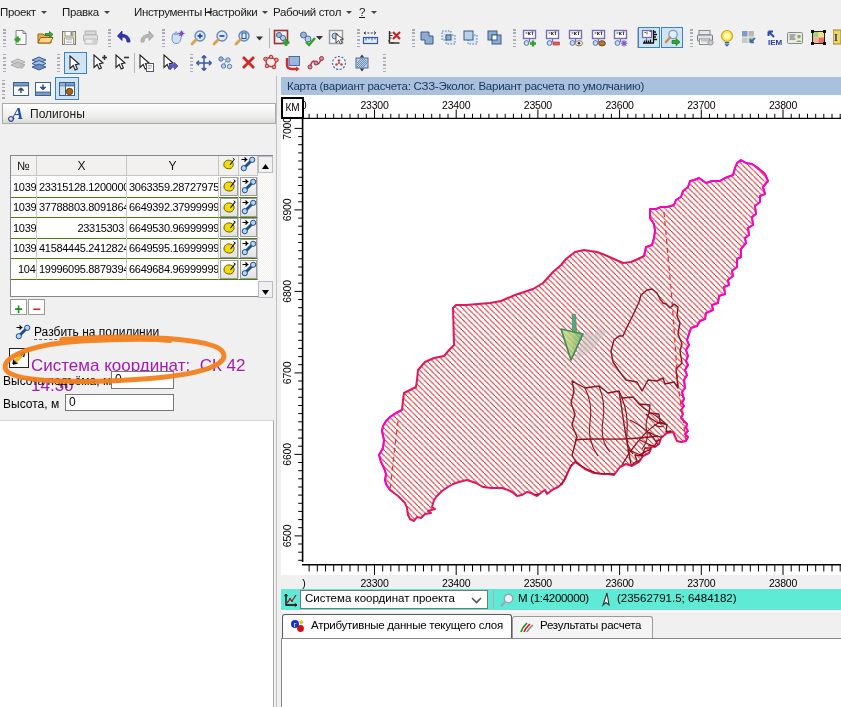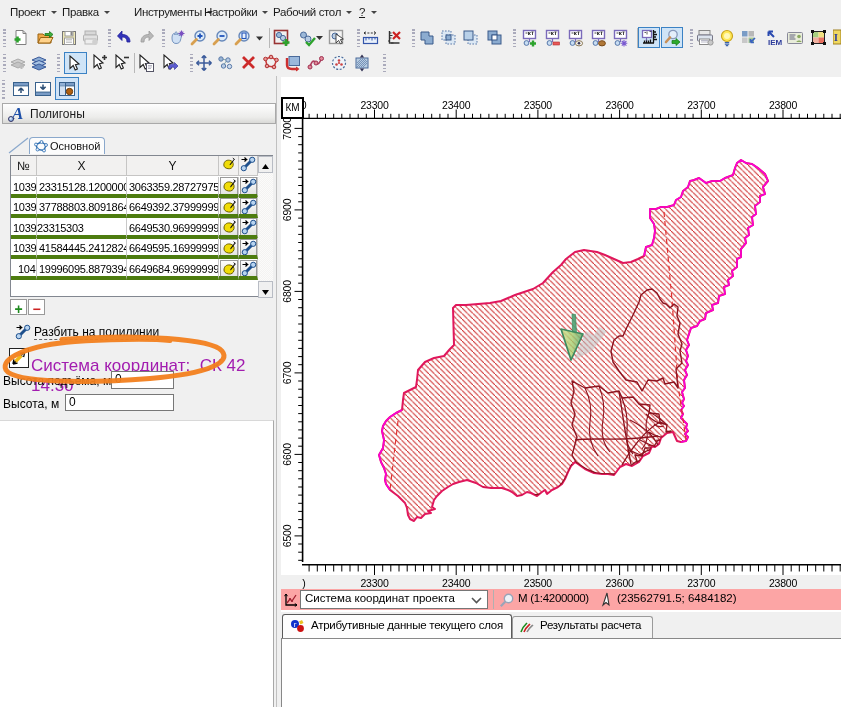--- a/index.html
+++ b/index.html
@@ -12,36 +12,36 @@
 #tb2{position:absolute;left:0;top:50px;width:841px;height:26px;background:#f0f0f0}
 .grip{position:absolute;width:3px;background-image:repeating-linear-gradient(to bottom,#aab 0,#aab 1.5px,#f0f0f0 1.5px,#f0f0f0 3.4px)}
 .vsep{position:absolute;width:1px;background:#b8b8b8}
 #leftpanel{position:absolute;left:0;top:76px;width:277px;height:631px;background:#f0f0f0;border-right:1px solid #c0c0c0}
 #lpwhite{position:absolute;left:0px;top:344px;width:274px;height:287px;background:#fff;border-top:1px solid #d8d8d8;border-right:1px solid #a8a8a8}
 #lphead{position:absolute;left:2px;top:27px;width:274px;height:21px;background:linear-gradient(#fefefe,#ececea 70%,#d9d9d7);border:1px solid #a9a9a9;font-size:12px;color:#1a1a1a}
 #lptabs{position:absolute;left:2px;top:48px;width:274px;height:29px}
 .tab1{position:absolute;left:27px;top:13px;width:76px;height:17px;background:#fcfcfc;border:1px solid #8aa8cc;border-bottom:none;border-radius:4px 4px 0 0;font-size:11px;color:#111}
 #ptable{position:absolute;left:10px;top:79px;width:263px;height:142px;background:#fff;border:1px solid #828790}
 .hcell{position:absolute;top:0;height:20px;background:#f2f1f0;border-right:1px solid #c6c5c4;border-bottom:1px solid #c6c5c4;font-size:12px;color:#111;text-align:center;line-height:20px}
-.cell{position:absolute;height:21px;border-right:1px solid #c9c9c9;border-bottom:4px solid #4d7c0f;font-size:11px;color:#000;line-height:20px;white-space:nowrap;overflow:hidden;letter-spacing:-0.3px}
+.cell{position:absolute;height:21px;border-right:1px solid #c9c9c9;border-bottom:1px solid #4d7c0f;font-size:11px;color:#000;line-height:20px;white-space:nowrap;overflow:hidden;letter-spacing:-0.3px}
 .cbtn{position:absolute;width:18px;height:19px;background:linear-gradient(#fefefe,#e2e2e0);border:1px solid #9a9a9a}
 .sbtn{position:absolute;left:247px;width:15px;height:17px;background:#f0f0f0;border:1px solid #b8bcc4;text-align:center}
 input,.inp{position:absolute;background:#fff;border:1px solid #777;font-size:12px;font-family:"Liberation Sans",sans-serif;padding-left:3px}
 #mappanel{position:absolute;left:281px;top:77px;width:560px;height:630px;background:#fff}
 #maptitle{position:absolute;left:0;top:0;width:560px;height:18px;background:#a9c1dc;color:#17335c;font-size:11.5px;line-height:18px;padding-left:6px;letter-spacing:-0.25px}
 #kmbox{position:absolute;left:0;top:20px;width:23px;height:22px;background:#fff;border:2px solid #000;color:#000;font-size:10px;text-align:center;line-height:18px}
 .rultxt{font-size:10.5px;fill:#000;font-family:"Liberation Sans",sans-serif;letter-spacing:-0.2px}
-#statusbar{position:absolute;left:0;top:512px;width:560px;height:21px;background:#fca5a5;font-size:11.5px;color:#000}
+#statusbar{position:absolute;left:0;top:512px;width:560px;height:21px;background:#5eead4;font-size:11.5px;color:#000}
 #btabs{position:absolute;left:0;top:535px;width:560px;height:26px;background:#f0f0f0;font-size:11.5px;letter-spacing:-0.25px}
 #bcontent{position:absolute;left:0;top:561px;width:560px;height:69px;background:#fff;border-top:1px solid #888;border-left:1px solid #888}
 </style></head>
 <body>
 
 <div id="menubar">
- <span class="mi" style="left:10px">Проект<span class="dn"></span></span>
+ <span class="mi" style="left:0">Проект<span class="dn"></span></span>
  <span class="mi" style="left:62px">Правка<span class="dn"></span></span>
  <span class="mi" style="left:134px">Инструменты<span class="dn"></span></span>
  <span class="mi" style="left:204px">Настройки<span class="dn"></span></span>
  <span class="mi" style="left:273px">Рабочий стол<span class="dn"></span></span>
  <span class="mi" style="left:359px;text-decoration:underline">?</span>
     <span class="mi" style="left:366px"><span class="dn"></span></span>
 </div>
 
 <div id="tb1">
     <div class="grip" style="left:3px;top:3px;height:18px"></div>
@@ -348,37 +348,20 @@
       <rect x="1.5" y="2.5" width="15" height="3.4" fill="#7a9cc6" stroke="#38618c"></rect>
       <rect x="1.5" y="2.5" width="6" height="13" fill="#a8c4e4" stroke="#38618c" fill-opacity="0.5"></rect>
       <circle cx="11.5" cy="11.5" r="3.2" fill="#b06010" stroke="#6b3a08"></circle>
     </svg>
 
  <div id="lpwhite"></div>
  <div id="lphead">
       <span style="position:absolute;left:9px;top:0px;font-family:'Liberation Serif',serif;font-style:italic;font-weight:bold;font-size:17px;color:#1d4fa8">A</span>
       <span style="position:absolute;left:5px;top:12px;width:6px;height:6px;border-radius:50%;background:radial-gradient(circle at 35% 35%,#e8f2fc,#5588cc);border:0.5px solid #336"></span>
       <span style="position:absolute;left:27px;top:3px">Полигоны</span>
-    </div>
- <div id="lptabs">
-      <svg style="position:absolute;left:6px;top:13px" width="22" height="17" viewBox="0 0 22 17">
-        <path d="M0,16.5L21,16.5L21,0" fill="none" stroke="#8aa8cc" stroke-width="0"></path>
-        <path d="M1,16L20,1" stroke="#8aa8cc" stroke-width="1.2"></path>
-      </svg>
-      <div class="tab1">
-        <svg style="position:absolute;left:3px;top:2px" width="16" height="13" viewBox="0 0 16 13">
-          <path d="M3,4.5L8.5,2L13,5L11,10.5L4.5,9.5Z" fill="none" stroke="#2b6cb0" stroke-width="1.4"></path>
-          <circle cx="3" cy="4.5" r="1.5" fill="#e8f0fa" stroke="#2b6cb0" stroke-width="0.8"></circle>
-          <circle cx="8.5" cy="2" r="1.5" fill="#e8f0fa" stroke="#2b6cb0" stroke-width="0.8"></circle>
-          <circle cx="13" cy="5" r="1.5" fill="#e8f0fa" stroke="#2b6cb0" stroke-width="0.8"></circle>
-          <circle cx="11" cy="10.5" r="1.5" fill="#e8f0fa" stroke="#2b6cb0" stroke-width="0.8"></circle>
-          <circle cx="4.5" cy="9.5" r="1.5" fill="#e8f0fa" stroke="#2b6cb0" stroke-width="0.8"></circle>
-        </svg>
-        <span style="position:absolute;left:20px;top:1.5px">Основной</span>
-      </div>
     </div>
  <div id="ptable">
       <div class="hcell" style="left:0px;width:26px">№</div>
       <div class="hcell" style="left:26px;width:90px">X</div>
       <div class="hcell" style="left:116px;width:92px">Y</div>
       <div class="hcell" style="left:208px;width:20px"><svg width="15" height="16" viewBox="0 0 16 16">
           <path d="M3,9c0-3.5 2.5-5.5 6-5c3,0.5 4.5,2.5 4,5.5c-0.5,2.5 -3,4 -5.5,3.5C4.5,12.5 3,11 3,9Z" fill="#f0dc08" stroke="#6b5e00" stroke-width="1"></path>
           <path d="M9.5,8L13,3.6L14.6,2L13.6,4.6L10.4,8.8L9,9.4Z" fill="#111"></path>
           <path d="M12.6,1.6l2,1.8" stroke="#111" stroke-width="1"></path>
         </svg></div>
@@ -418,21 +401,21 @@
       </div>
       <div class="cell" style="left:228px;top:41.2px;width:19px">
         <span class="cbtn" style="left:0.5px;top:0.5px;width:17px"><svg width="16" height="16" viewBox="0 0 16 16">
             <path d="M4,12L12,4" stroke="#1d4f8c" stroke-width="3"></path>
             <circle cx="3.8" cy="12.2" r="2.6" fill="#b8d4f0" stroke="#1d4f8c" stroke-width="1"></circle>
             <circle cx="12.2" cy="3.8" r="2.6" fill="#b8d4f0" stroke="#1d4f8c" stroke-width="1"></circle>
             <path d="M1.5,3.5h5l-2,-2m2,2l-2,2" stroke="#000" stroke-width="1.2" fill="none"></path>
           </svg></span>
       </div>
       <div class="cell" style="left:0px;top:61.8px;width:26px;padding-left:2px">1039</div>
-      <div class="cell" style="left:26px;top:61.8px;width:90px;padding-right:2px">23315303</div>
+      <div class="cell" style="left:26px;top:61.8px;width:90px;text-align:right;padding-right:2px">23315303</div>
       <div class="cell" style="left:116px;top:61.8px;width:92px;padding-left:2px">6649530.96999999</div>
       <div class="cell" style="left:208px;top:61.8px;width:20px">
         <span class="cbtn" style="left:0.5px;top:0.5px"><svg width="16" height="16" viewBox="0 0 16 16">
             <path d="M3,9c0-3.5 2.5-5.5 6-5c3,0.5 4.5,2.5 4,5.5c-0.5,2.5 -3,4 -5.5,3.5C4.5,12.5 3,11 3,9Z" fill="#f0dc08" stroke="#6b5e00" stroke-width="1"></path>
             <path d="M9.5,8L13,3.6L14.6,2L13.6,4.6L10.4,8.8L9,9.4Z" fill="#111"></path>
             <path d="M12.6,1.6l2,1.8" stroke="#111" stroke-width="1"></path>
           </svg></span>
       </div>
       <div class="cell" style="left:228px;top:61.8px;width:19px">
         <span class="cbtn" style="left:0.5px;top:0.5px;width:17px"><svg width="16" height="16" viewBox="0 0 16 16">
@@ -505,20 +488,21 @@
 <div class="inp" style="left:111px;top:295px;width:63px;height:18px">0</div>
 <span style="position:absolute;left:3px;top:321px;font-size:12px;color:#000">Высота, м</span>
 <div class="inp" style="left:65px;top:318px;width:109px;height:17px">0</div>
 <svg style="position:absolute;left:0px;top:256px;pointer-events:none" width="234" height="56" viewBox="0 0 234 56">
       <path d="M62,7.5 C140,1.5 212,7 222,19 C231,30 210,41.5 150,46.5 C88,51.5 14,51 6,38 C-0.5,26.5 28,13 75,9.5 C100,7.6 150,6.2 170,8.5" fill="none" stroke="#f2801e" stroke-width="5" stroke-linecap="round" opacity="0.95"></path>
     </svg>
 
 </div>
 
 <div id="mappanel">
+ <div id="maptitle">Карта (вариант расчета: СЗЗ-Эколог. Вариант расчета по умолчанию)</div>
  <div id="kmbox">КМ</div>
 <svg class="abs" style="left:23px;top:20px" width="537" height="22" viewBox="304 97 537 22">
       <rect x="304" y="97" width="537" height="22" fill="#fff"></rect>
       <path d="M304,118.5H841" stroke="#000" stroke-width="1.6"></path>
       <path d="M309.1,113.8V118.5M317.3,113.8V118.5M325.5,113.8V118.5M333.7,113.8V118.5M341.8,113.8V118.5M350.0,113.8V118.5M358.2,113.8V118.5M366.3,113.8V118.5M374.5,109.5V118.5M382.7,113.8V118.5M390.8,113.8V118.5M399.0,113.8V118.5M407.2,113.8V118.5M415.4,113.8V118.5M423.5,113.8V118.5M431.7,113.8V118.5M439.9,113.8V118.5M448.0,113.8V118.5M456.2,109.5V118.5M464.4,113.8V118.5M472.5,113.8V118.5M480.7,113.8V118.5M488.9,113.8V118.5M497.1,113.8V118.5M505.2,113.8V118.5M513.4,113.8V118.5M521.6,113.8V118.5M529.7,113.8V118.5M537.9,109.5V118.5M546.1,113.8V118.5M554.2,113.8V118.5M562.4,113.8V118.5M570.6,113.8V118.5M578.8,113.8V118.5M586.9,113.8V118.5M595.1,113.8V118.5M603.3,113.8V118.5M611.4,113.8V118.5M619.6,109.5V118.5M627.8,113.8V118.5M635.9,113.8V118.5M644.1,113.8V118.5M652.3,113.8V118.5M660.5,113.8V118.5M668.6,113.8V118.5M676.8,113.8V118.5M685.0,113.8V118.5M693.1,113.8V118.5M701.3,109.5V118.5M709.5,113.8V118.5M717.6,113.8V118.5M725.8,113.8V118.5M734.0,113.8V118.5M742.2,113.8V118.5M750.3,113.8V118.5M758.5,113.8V118.5M766.7,113.8V118.5M774.8,113.8V118.5M783.0,109.5V118.5M791.2,113.8V118.5M799.3,113.8V118.5M807.5,113.8V118.5M815.7,113.8V118.5M823.8,113.8V118.5M832.0,113.8V118.5M840.2,113.8V118.5" stroke="#000" stroke-width="1"></path>
       <text x="374.5" y="109" text-anchor="middle" class="rultxt">23300</text>
       <text x="456.2" y="109" text-anchor="middle" class="rultxt">23400</text>
       <text x="537.9" y="109" text-anchor="middle" class="rultxt">23500</text>
       <text x="619.6" y="109" text-anchor="middle" class="rultxt">23600</text>
       <text x="701.3" y="109" text-anchor="middle" class="rultxt">23700</text>

